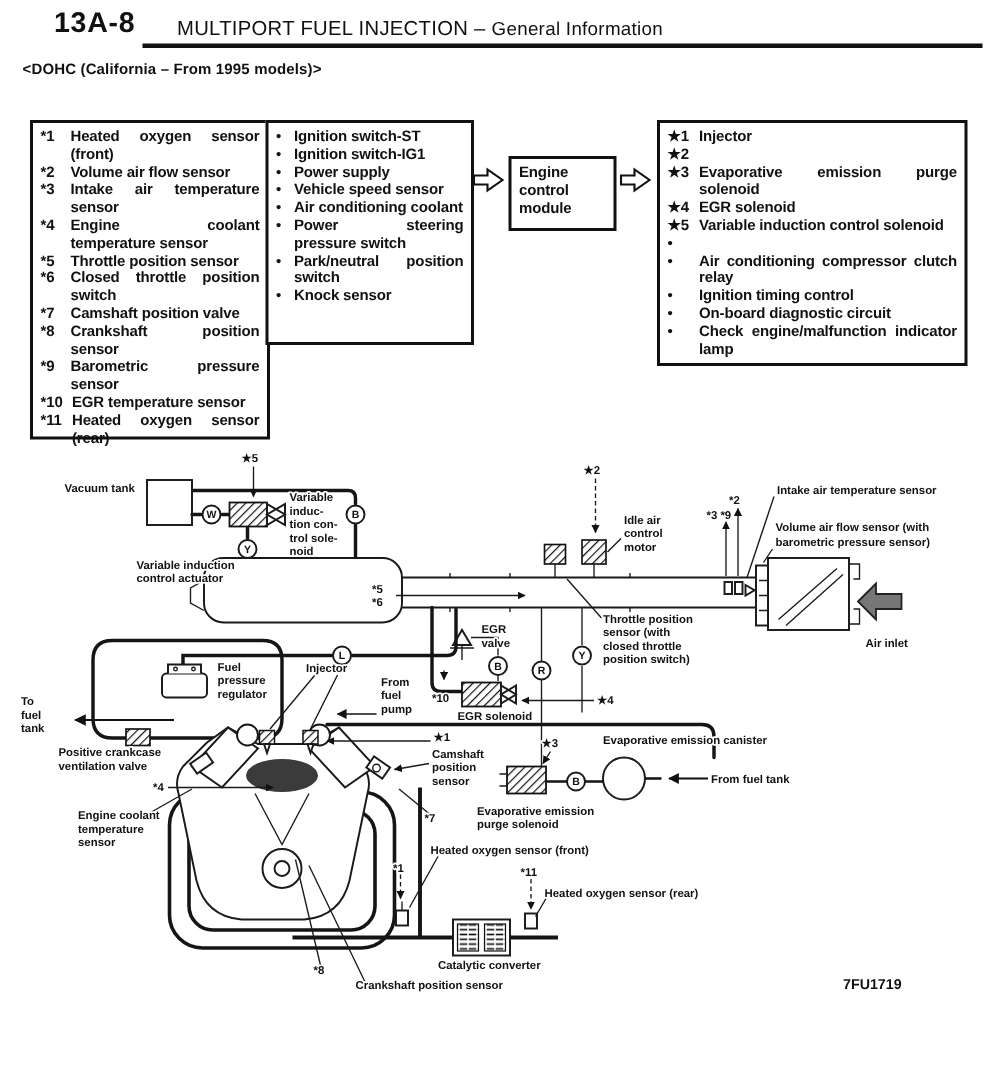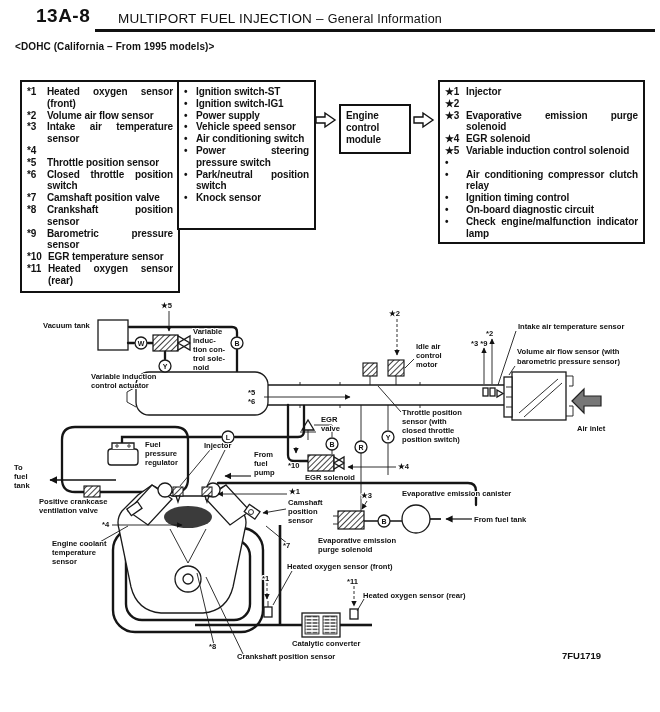--- a/index.html
+++ b/index.html
@@ -53,20 +53,21 @@
   <div class="item">
       <span class="pre">*2</span>
       <span class="txt">Volume air flow sensor</span>
     </div>
   <div class="item">
       <span class="pre">*3</span>
       <span class="txt">Intake air temperature sensor</span>
     </div>
   <div class="item">
       <span class="pre">*4</span>
+      <span class="txt">Engine coolant temperature sensor</span>
     </div>
   <div class="item">
       <span class="pre">*5</span>
       <span class="txt">Throttle position sensor</span>
     </div>
   <div class="item">
       <span class="pre">*6</span>
       <span class="txt">Closed throttle position switch</span>
     </div>
   <div class="item">
@@ -103,21 +104,21 @@
   <div class="item">
       <span class="pre bul">•</span>
       <span class="txt">Power supply</span>
     </div>
   <div class="item">
       <span class="pre bul">•</span>
       <span class="txt">Vehicle speed sensor</span>
     </div>
   <div class="item">
       <span class="pre bul">•</span>
-      <span class="txt">Air conditioning switch</span>
+      <span class="txt">Air conditioning coolant</span>
     </div>
   <div class="item">
       <span class="pre bul">•</span>
       <span class="txt">Power steering pressure switch</span>
     </div>
   <div class="item">
       <span class="pre bul">•</span>
       <span class="txt">Park/neutral position switch</span>
     </div>
   <div class="item">

